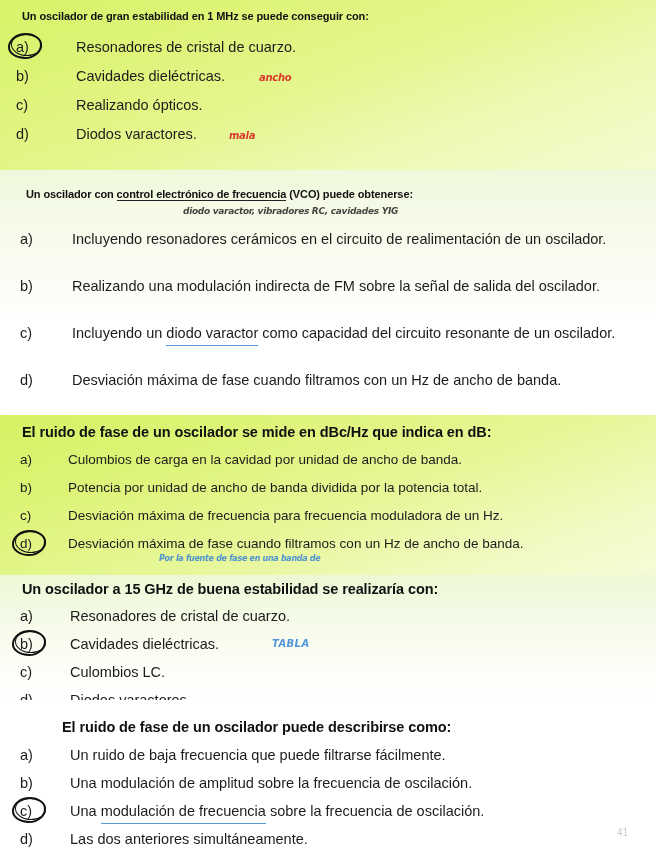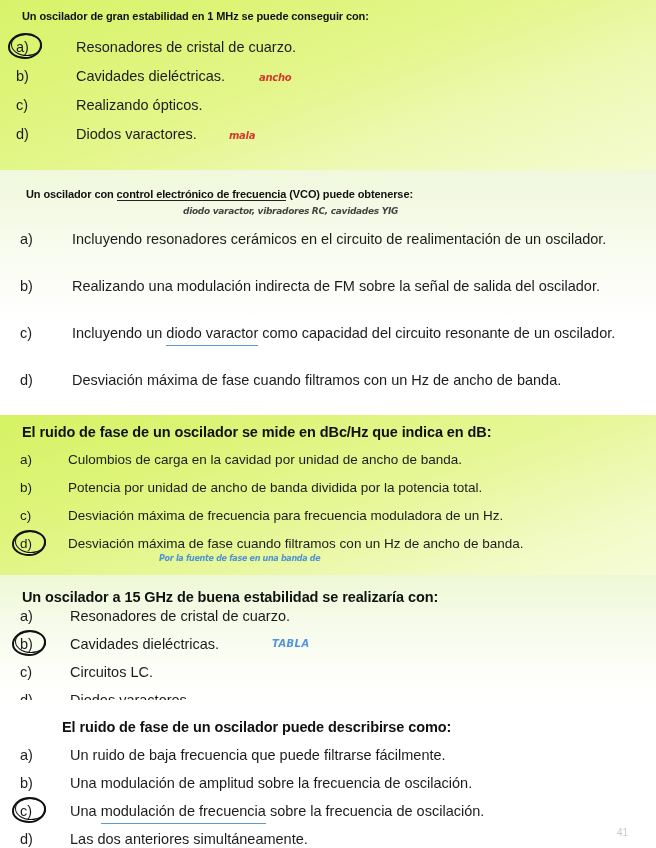--- a/index.html
+++ b/index.html
@@ -234,36 +234,36 @@
   </div>
 
   <div class="opt" style="position:absolute; left:20px; top:120px; width:620px; font-size:13.5px;">
     <span class="lbl circled" style="width:48px;">d)</span>
     <span class="txt" style="text-align:justify;">Desviación máxima de fase cuando filtramos con un Hz de ancho de banda.</span>
   </div>
   <span class="hand hand-blue hand-blur" style="position:absolute; left:127px; top:139px; font-size:8px;margin-left:32px;">Por la fuente de fase en una banda de</span>
 </section>
 
 <section class="slide" id="slide4">
-  <div class="qtitle" style="position:absolute; left:22px; top:14px; width:616px; font-size:14.5px;">Un oscilador a 15 GHz de buena estabilidad se realizaría con:</div>
+  <div class="qtitle" style="position:absolute; left:22px; top:6px; width:616px; font-size:14.5px;">Un oscilador a 15 GHz de buena estabilidad se realizaría con:</div>
 
   <div class="opt" style="position:absolute; left:20px; top:32px; width:620px;">
     <span class="lbl" style="width:50px;">a)</span>
     <span class="txt">Resonadores de cristal de cuarzo.</span>
   </div>
 
   <div class="opt" style="position:absolute; left:20px; top:60px; width:620px;">
     <span class="lbl circled" style="width:50px;">b)</span>
     <span class="txt">Cavidades dieléctricas.</span>
   </div>
   <span class="hand hand-blue hand-blur" style="position:absolute; left:272px; top:63px; font-size:10px; letter-spacing:0.4px;">TABLA</span>
 
   <div class="opt" style="position:absolute; left:20px; top:88px; width:620px;">
     <span class="lbl" style="width:50px;">c)</span>
-    <span class="txt">Circuitos LC.</span>
+    <span class="txt">Culombios LC.</span>
   </div>
 
   <div class="opt" style="position:absolute; left:20px; top:116px; width:620px;">
     <span class="lbl" style="width:50px;">d)</span>
     <span class="txt">Diodos varactores.</span>
   </div>
 </section>
 
 <section class="slide" id="slide5">
   <div class="qtitle" style="position:absolute; left:22px; top:19px; width:500px; font-size:14.5px;margin-left:40px;">El ruido de fase de un oscilador puede describirse como:</div>

